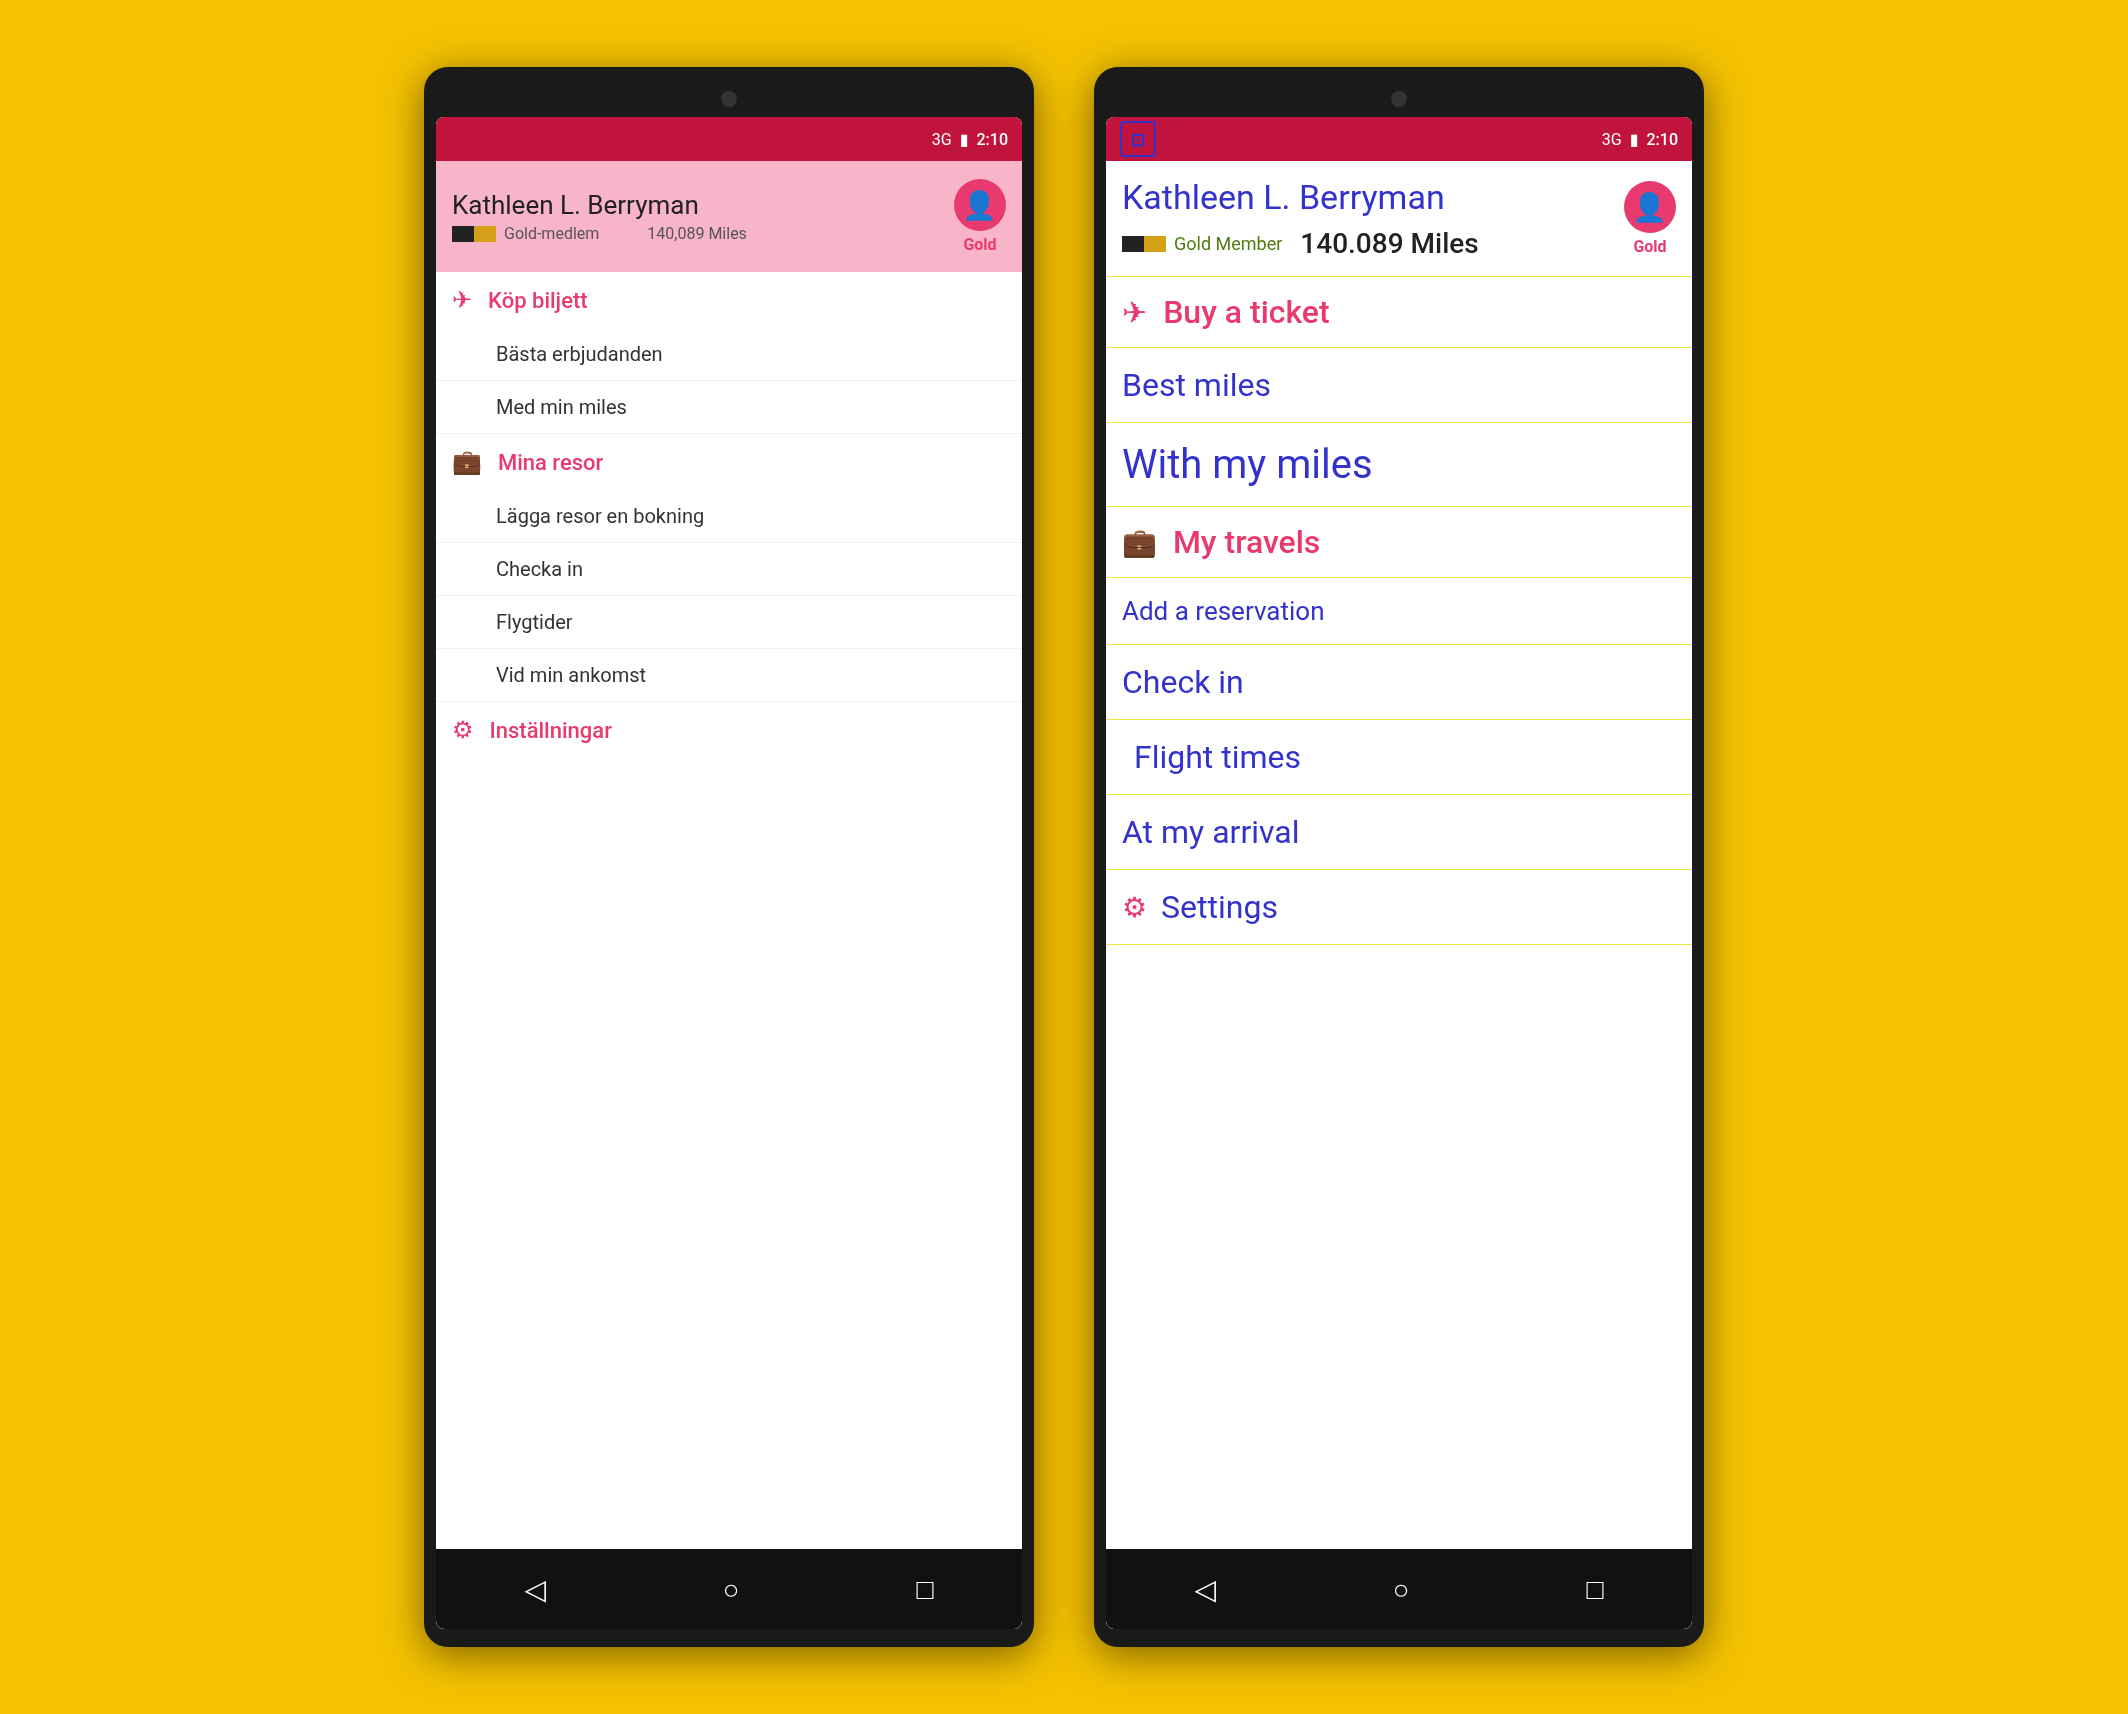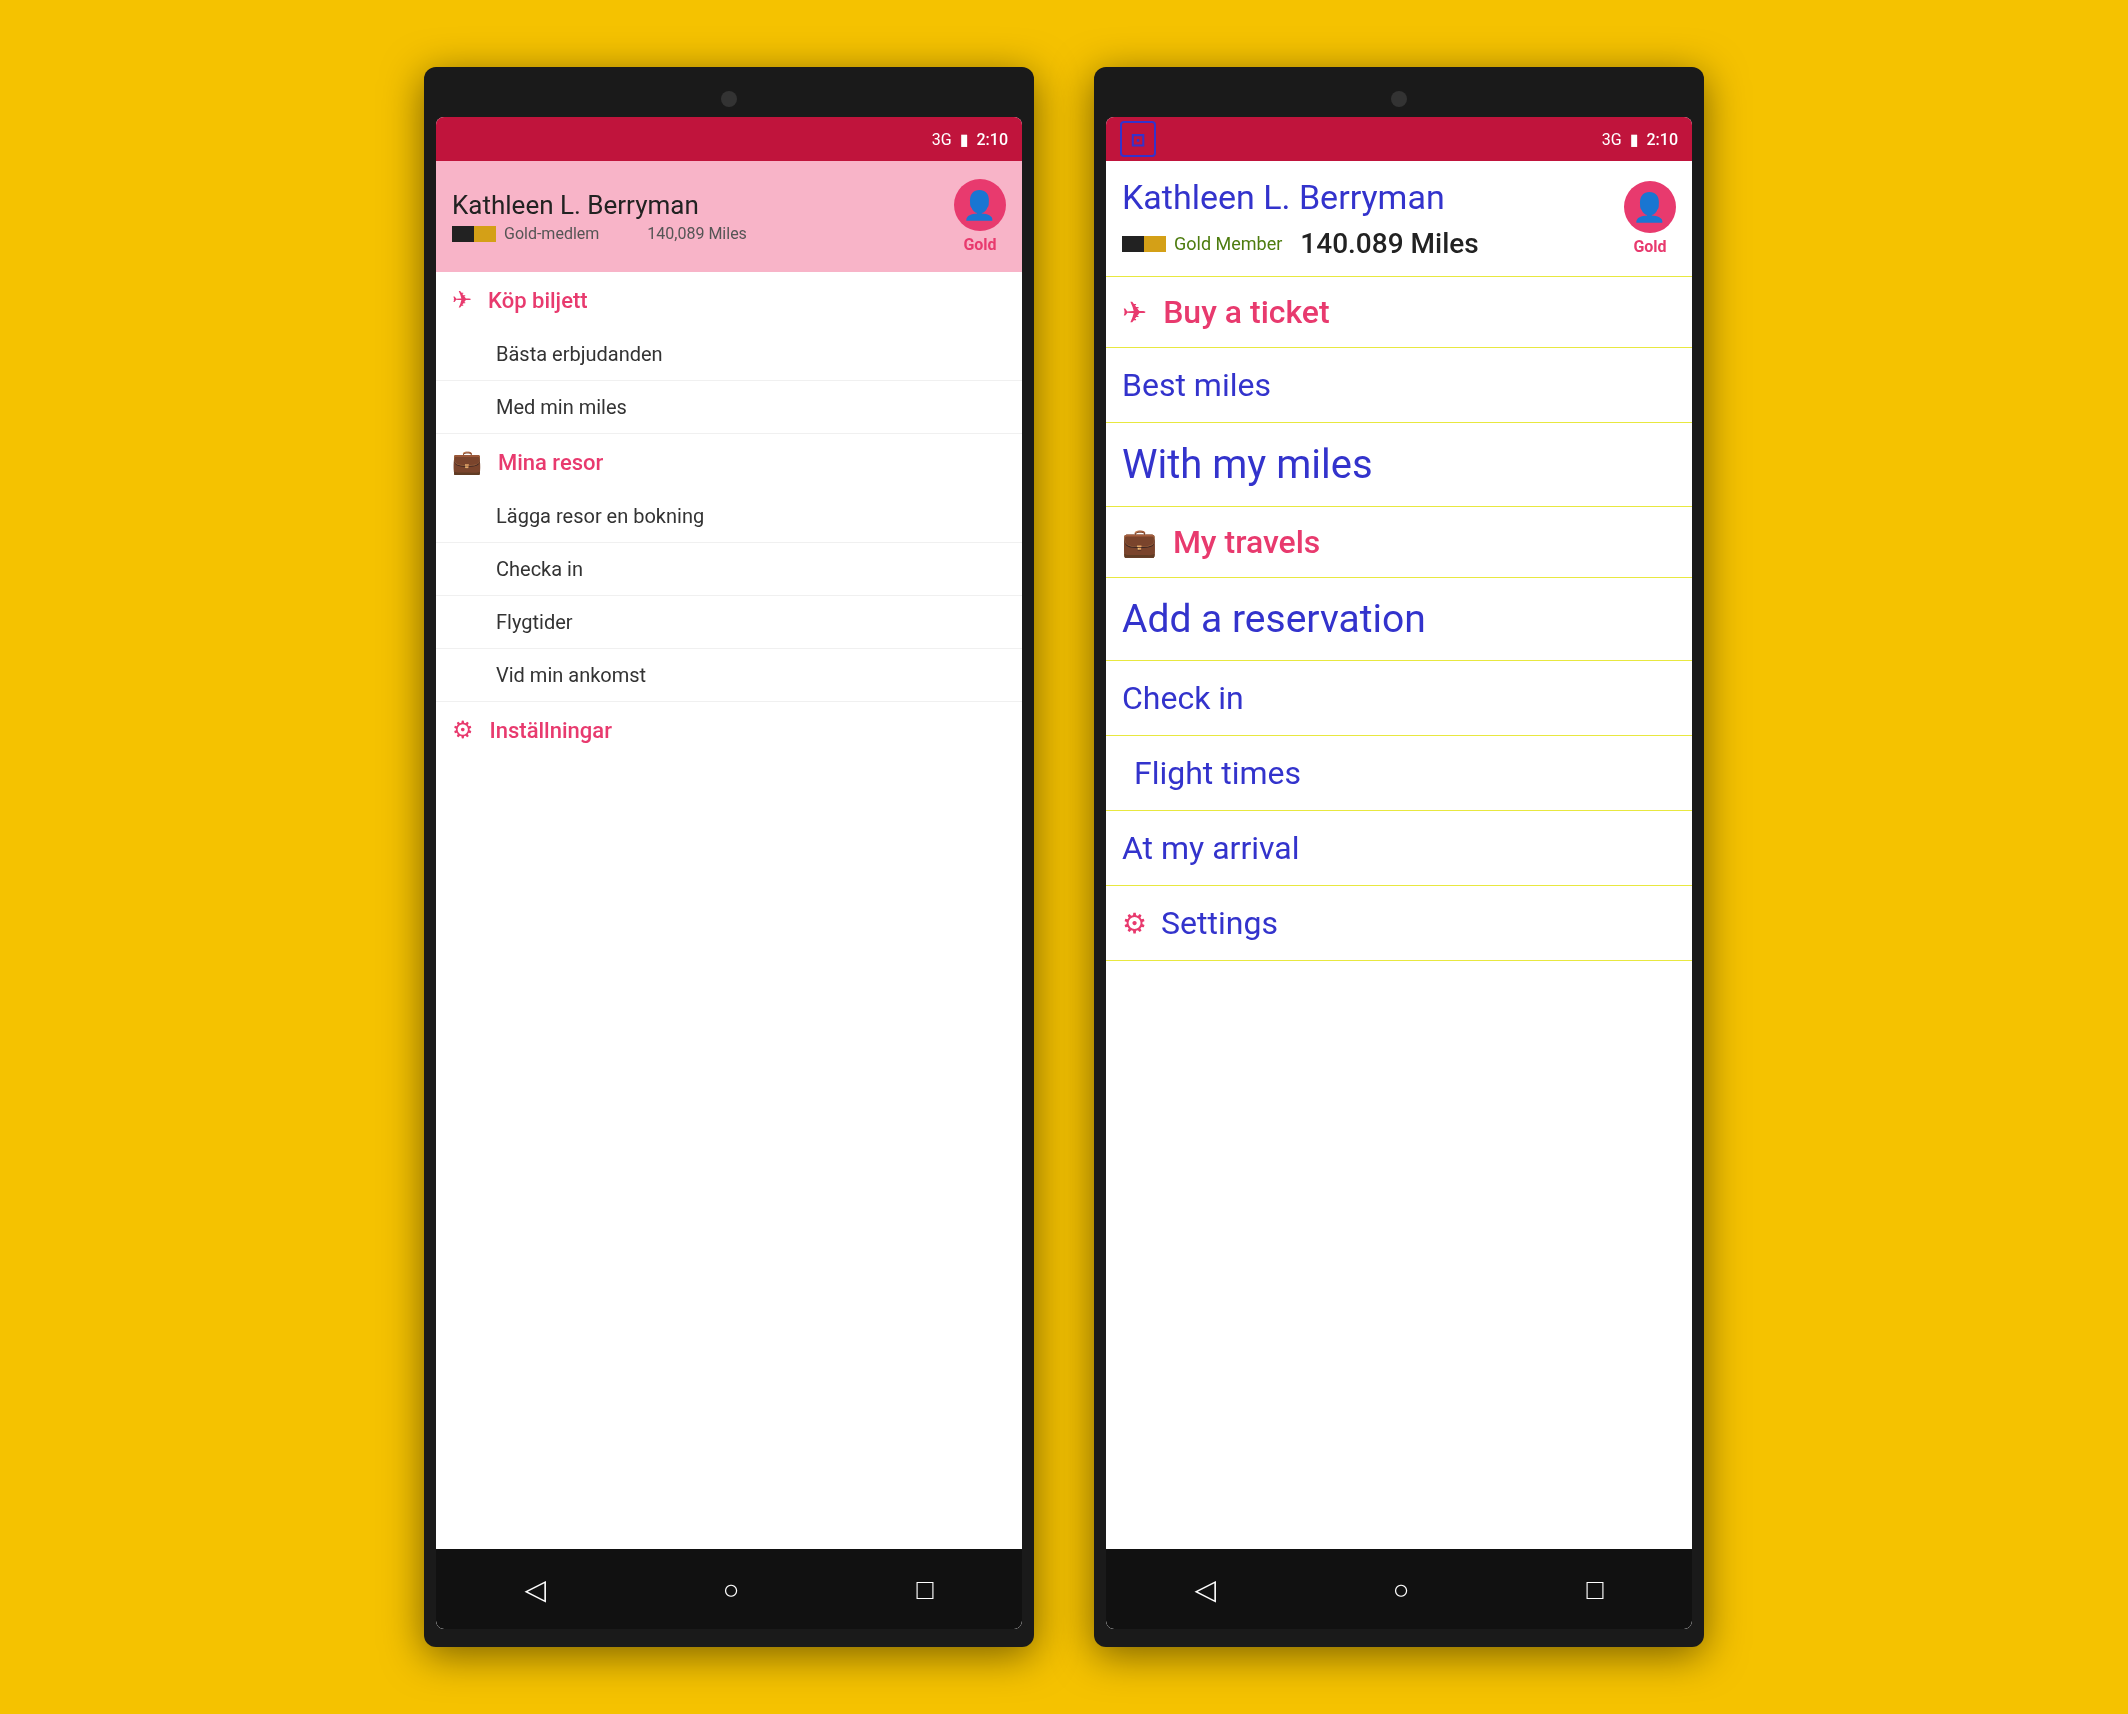--- a/index.html
+++ b/index.html
@@ -12,21 +12,21 @@
       justify-content: center;
       gap: 60px;
       font-family: 'Roboto', Arial, sans-serif;
       overflow: hidden;
     }
 
     .tablet-wrapper {
       width: 610px;
       height: 1580px;
       background: #1a1a1a;
-      border-radius: 12px;
+      border-radius: 24px;
       padding: 18px 12px 18px 12px;
       display: flex;
       flex-direction: column;
       align-items: center;
       box-shadow: 0 8px 40px rgba(0,0,0,0.5);
       position: relative;
     }
 
     .tablet-top-bar {
       width: 100%;
@@ -401,21 +401,21 @@
       </div>
 
       <div class="menu-item-plain" style="font-size:32px;color:#3333cc;padding:18px 16px;border-bottom:1px solid #e8e840;cursor:pointer;">Best miles</div>
 
       <div class="menu-item-plain" style="font-size:40px;color:#3333cc;padding:18px 16px;border-bottom:1px solid #e8e840;cursor:pointer;">With my miles</div>
 
       <div class="menu-section-header" style="border-bottom:1px solid #e8e840;">
         <span class="menu-section-icon" style="font-size:28px;color:#e83a6e;">💼</span>
         <span class="menu-section-title">My travels</span>
       </div>
-      <div class="menu-item-plain" style="font-size:39px;color:#3333cc;padding:18px 16px;border-bottom:1px solid #e8e840;cursor:pointer;">Add a reservation</div>
+      <div class="menu-item-plain" style="font-size:26px;color:#3333cc;padding:18px 16px;border-bottom:1px solid #e8e840;cursor:pointer;">Add a reservation</div>
       <div class="menu-item-plain" style="font-size:32px;color:#3333cc;padding:18px 16px;border-bottom:1px solid #e8e840;cursor:pointer;">Check in</div>
       <div class="menu-item-plain" style="font-size:32px;color:#3333cc;padding:18px 28px;border-bottom:1px solid #e8e840;cursor:pointer;">Flight times</div>
       <div class="menu-item-plain" style="font-size:32px;color:#3333cc;padding:18px 16px;border-bottom:1px solid #e8e840;cursor:pointer;">At my arrival</div>
 
       <div class="settings-row" style="display:flex;align-items:center;gap:14px;padding:18px 16px;border-bottom:1px solid #e8e840;">
         <span class="settings-gear">⚙</span>
         <span style="font-size:32px;color:#3333cc;">Settings</span>
       </div>
     </div>
 

